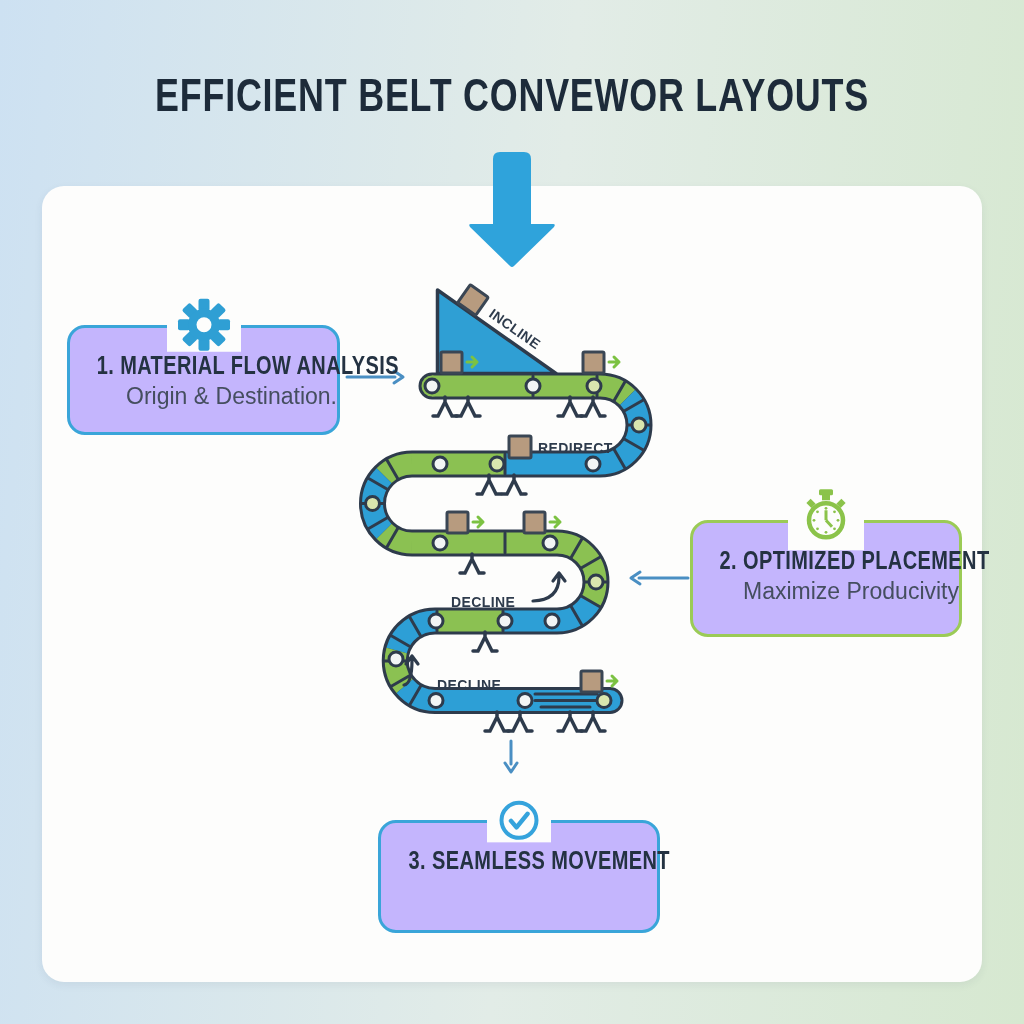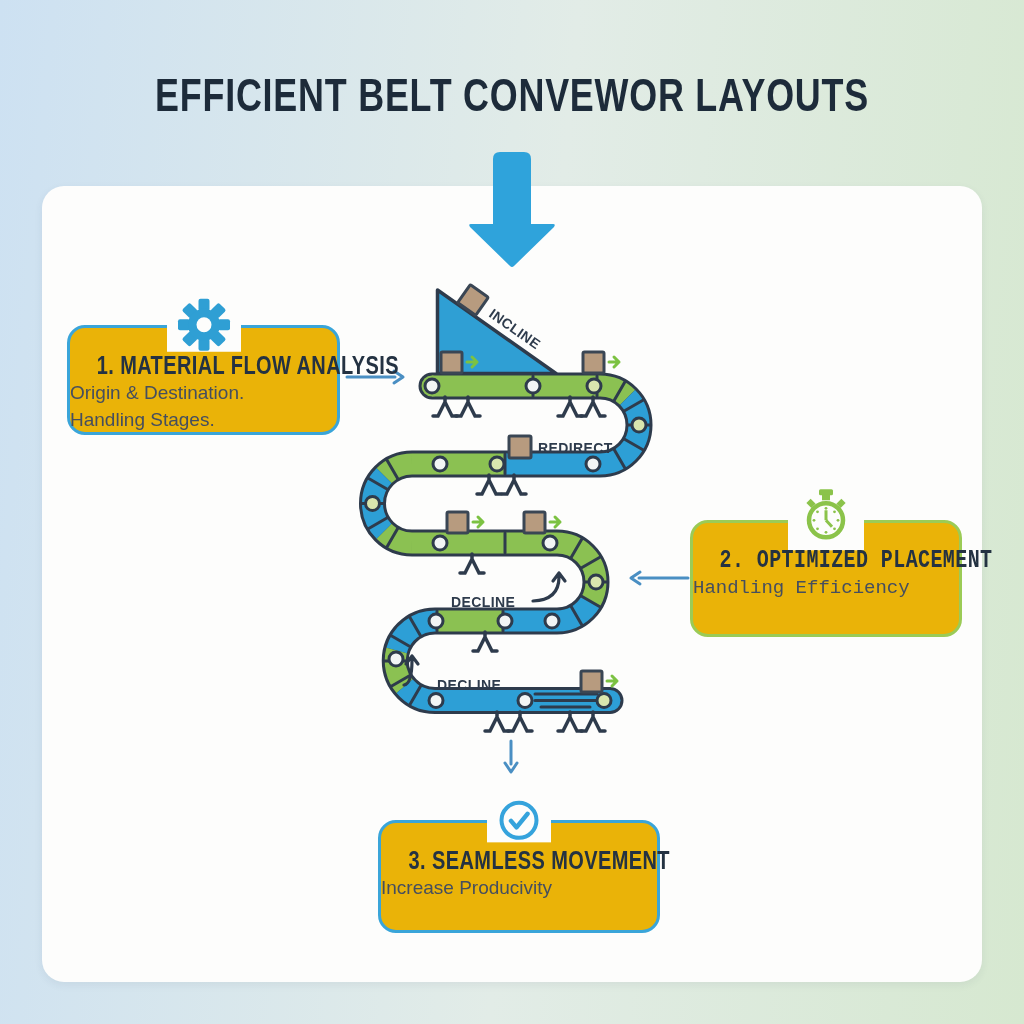--- a/index.html
+++ b/index.html
@@ -18,37 +18,37 @@
     position:absolute;left:0;right:0;top:68px;margin:0;text-align:center;
     font-size:46px;font-weight:700;color:#1d2b3a;letter-spacing:1px;
     transform:scaleX(.78);white-space:nowrap;z-index:3;
   }
   svg.diagram{position:absolute;left:0;top:0;z-index:2;}
   svg text{
     font-family:"Liberation Sans",sans-serif;font-weight:700;
     fill:#2e3b4c;font-size:14px;letter-spacing:.4px;
   }
   .callout{
-    position:absolute;z-index:3;background:#eab308;border-radius:18px;
-    text-align:left;box-sizing:border-box;padding-top:23px;
+    position:absolute;z-index:3;background:#c4b5fd;border-radius:18px;
+    text-align:right;box-sizing:border-box;padding-top:23px;
   }
   .callout.blue{border:3.5px solid #3aa5d9;}
   .callout.green{border:3.5px solid #9bcb56;}
   .callout-heading{
     font-size:25px;font-weight:700;color:#243242;white-space:nowrap;
     transform:scaleX(.8);letter-spacing:.5px;
   }
-  .callout-line{font-size:19px;color:#454e5f;line-height:1.42;}
+  .callout-line{font-size:23px;color:#454e5f;line-height:1.42;}
   .callout-line:first-of-type{margin-top:5px;}
   .callout-icon{
     position:absolute;left:50%;top:0;transform:translate(-50%,-56%);
     background:#fdfdfc;padding:0 10px;line-height:0;
   }
   .c1{left:67px;top:325px;width:273px;height:110px;}
-  .c2{left:690px;top:520px;width:272px;height:117px;font-family:Liberation Mono, monospace;}
+  .c2{left:690px;top:520px;width:272px;height:117px;}
   .c3{left:378px;top:820px;width:282px;height:113px;}
 </style>
 </head>
 <body>
 
 <div class="card"></div>
 
 <h1 class="title">EFFICIENT BELT CONVEWOR LAYOUTS</h1>
 
 <svg class="diagram" width="1024" height="1024" viewBox="0 0 1024 1024">
@@ -199,21 +199,20 @@
         <rect x="-5.5" y="-26" width="11" height="12" rx="2" transform="rotate(225)"></rect>
         <rect x="-5.5" y="-26" width="11" height="12" rx="2" transform="rotate(270)"></rect>
         <rect x="-5.5" y="-26" width="11" height="12" rx="2" transform="rotate(315)"></rect>
         <circle r="16"></circle>
       </g>
       <circle r="7.5" fill="#fdfdfc"></circle>
     </svg>
   </div>
   <div class="callout-heading">1. MATERIAL FLOW ANALYSIS</div>
   <div class="callout-line">Origin &amp; Destination.</div>
-  <div class="callout-line">Handling Stages.</div>
 </div>
 
 <div class="callout green c2">
   <div class="callout-icon">
     <svg width="56" height="62" viewBox="-28 -32 56 62">
       <g stroke="#8bc34a" fill="none">
         <rect x="-7" y="-31" width="14" height="6" rx="1.5" fill="#8bc34a" stroke="none"></rect>
         <rect x="-4" y="-26" width="8" height="6" fill="#8bc34a" stroke="none"></rect>
         <line x1="12.5" y1="-14.5" x2="17.5" y2="-19.5" stroke-width="6"></line>
         <line x1="-12.5" y1="-14.5" x2="-17.5" y2="-19.5" stroke-width="6"></line>
@@ -227,25 +226,24 @@
         <circle cx="12" cy="0" r="1.4"></circle>
           <circle cx="8.5" cy="8.5" r="1.4"></circle>
         <circle cx="0" cy="12" r="1.4"></circle>
           <circle cx="-8.5" cy="8.5" r="1.4"></circle>
         <circle cx="-12" cy="0" r="1.4"></circle>
           <circle cx="-8.5" cy="-8.5" r="1.4"></circle>
       </g>
     </svg>
   </div>
   <div class="callout-heading">2. OPTIMIZED PLACEMENT</div>
-  <div class="callout-line">Handling Efficiency</div>
+  <div class="callout-line">Maximize Producivity</div>
 </div>
 
 <div class="callout blue c3">
   <div class="callout-icon">
     <svg width="44" height="44" viewBox="-22 -22 44 44">
       <circle r="17.5" fill="#fdfdfc" stroke="#35a3dc" stroke-width="4"></circle>
       <path d="M-8 0.5 L-2.5 7 L8.5 -6.5" fill="none" stroke="#35a3dc" stroke-width="4.5" stroke-linecap="round" stroke-linejoin="round"></path>
     </svg>
   </div>
   <div class="callout-heading">3. SEAMLESS MOVEMENT</div>
-  <div class="callout-line">Increase Producivity</div>
 </div>
 
 </body></html>

